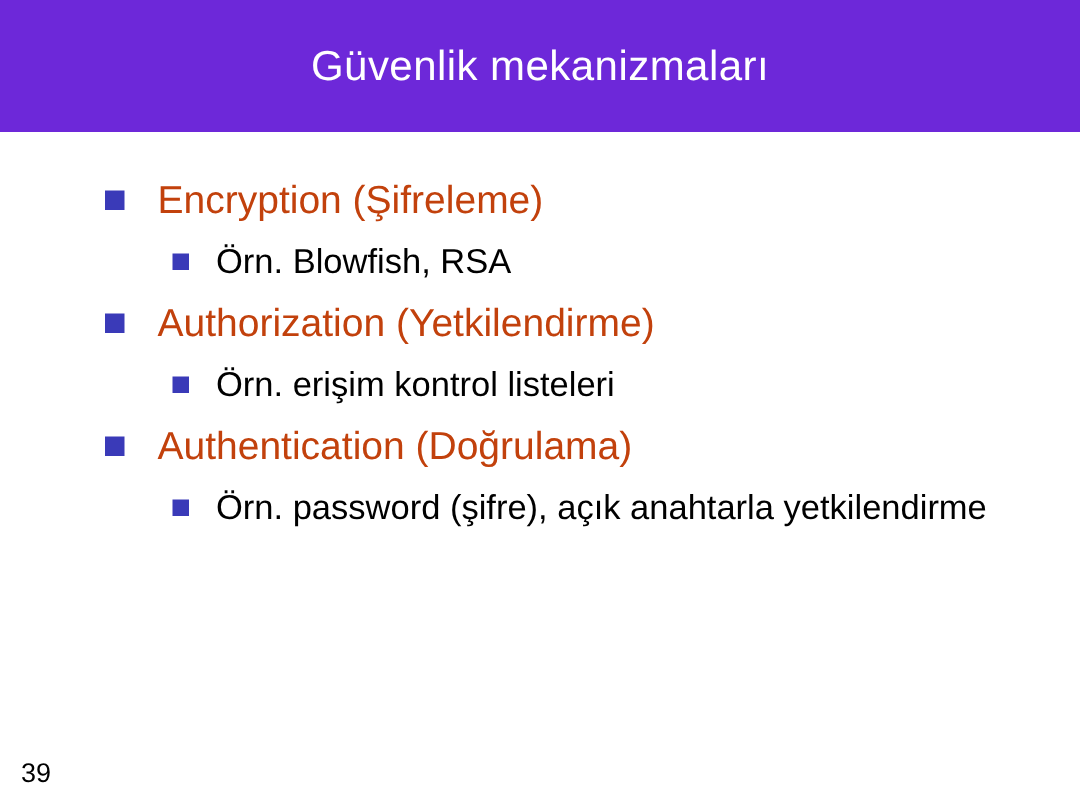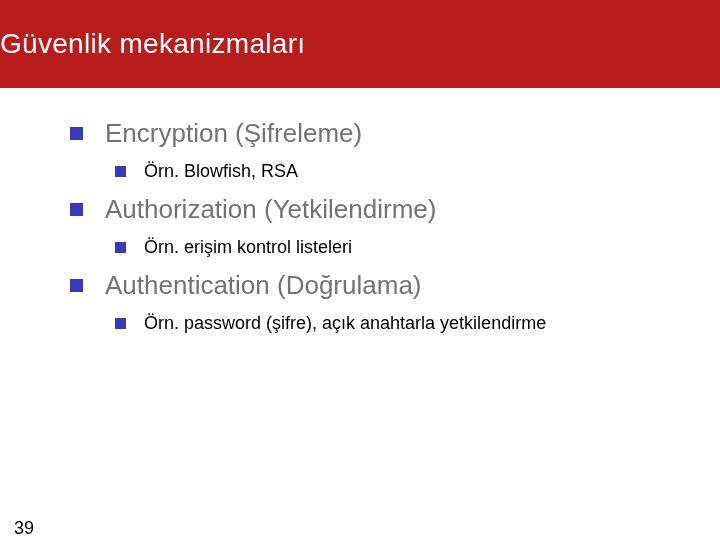--- a/index.html
+++ b/index.html
@@ -9,26 +9,26 @@
     }
     body {
       width: 720px;
       height: 540px;
       background: #ffffff;
       font-family: Arial, Helvetica, sans-serif;
       position: relative;
       overflow: hidden;
     }
     .title-bar {
-      background: #b91c1c;
+      background: #6d28d9;
       width: 100%;
       height: 88px;
       display: flex;
       align-items: center;
-      justify-content: flex-start;
+      justify-content: center;
     }
     .title-text {
       color: #ffffff;
       font-size: 28px;
       font-weight: 400;
       letter-spacing: 0.3px;
     }
     .content {
       padding: 30px 45px 0 70px;
     }
@@ -41,46 +41,46 @@
     }
     .l1-bullet {
       width: 13px;
       height: 13px;
       background: #3a3ab8;
       margin-right: 22px;
       flex-shrink: 0;
     }
     .l1-text {
       font-size: 26px;
-      color: #737373;
+      color: #c2410c;
     }
     .l2-item {
       margin-top: 12px;
       margin-left: 45px;
       margin-bottom: 12px;
     }
     .l2-row {
       display: flex;
       align-items: center;
     }
     .l2-bullet {
       width: 11px;
       height: 11px;
       background: #3a3ab8;
       margin-right: 18px;
       flex-shrink: 0;
     }
     .l2-text {
-      font-size: 18px;
+      font-size: 23px;
       color: #000000;
     }
     .page-number {
       position: absolute;
       left: 14px;
-      bottom: 1px;
+      bottom: 14px;
       font-size: 18px;
       color: #000000;
     }
   </style>
 </head>
 <body>
 
 <div class="title-bar">
   <div class="title-text">Güvenlik mekanizmaları</div>
 </div>

